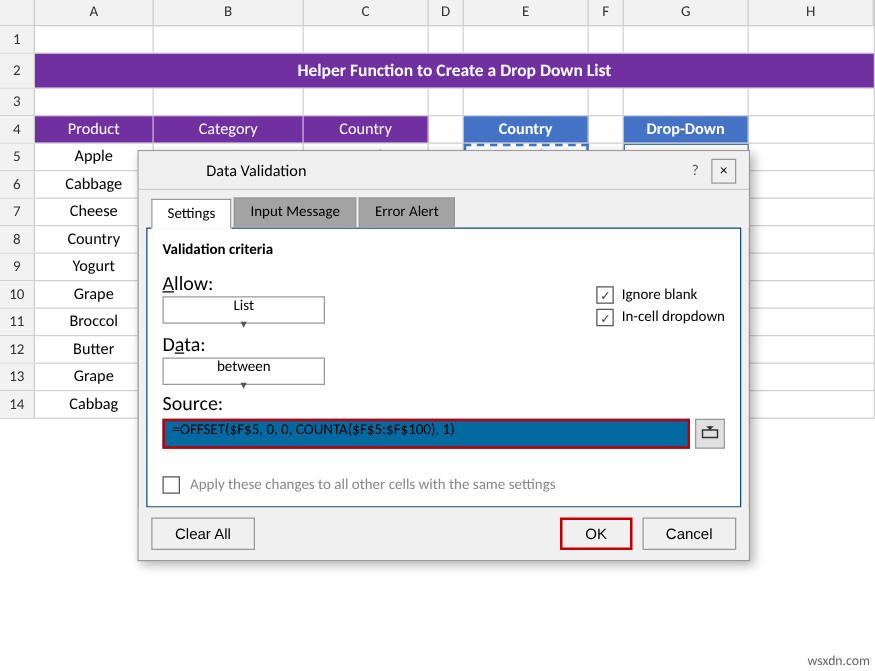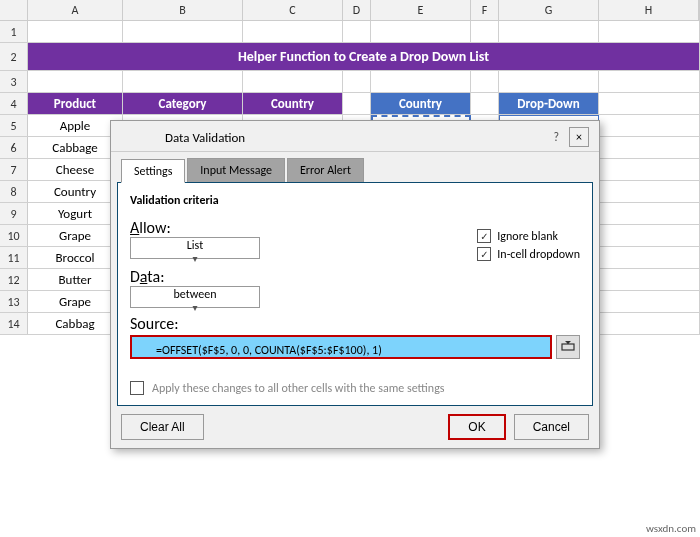--- a/index.html
+++ b/index.html
@@ -94,21 +94,21 @@
       color: #fff;
       font-weight: bold;
       font-size: 14px;
       justify-content: center;
     }
 
     
     .header-cell {
       background: #7030a0;
       color: #fff;
-      font-weight: bold;
+      font-weight: normal;
     }
 
     
     .country-highlight {
       background: #4472c4;
       color: #fff;
       font-weight: bold;
     }
 
     
@@ -273,26 +273,26 @@
       display: flex;
       align-items: center;
       gap: 4px;
       margin-top: 2px;
     }
 
     .source-input {
       flex: 1;
       height: 24px;
       border: 2px solid #c00000;
-      background: #7dd3fc;
-      font-size: 12px;
-      padding: 0 24px;
-      color: #000;
-      display: flex;
-      align-items: flex-end;
+      background: #0369a1;
+      font-size: 12px;
+      padding: 0 6px;
+      color: #000;
+      display: flex;
+      align-items: flex-start;
     }
 
     .source-btn {
       width: 24px;
       height: 24px;
       border: 1px solid #999;
       background: #e0e0e0;
       display: flex;
       align-items: center;
       justify-content: center;

